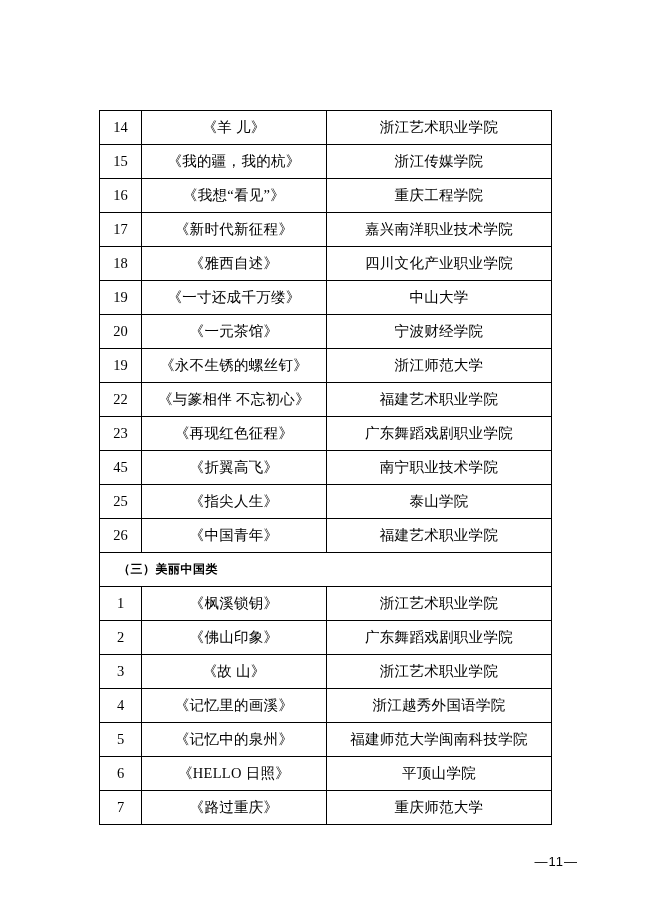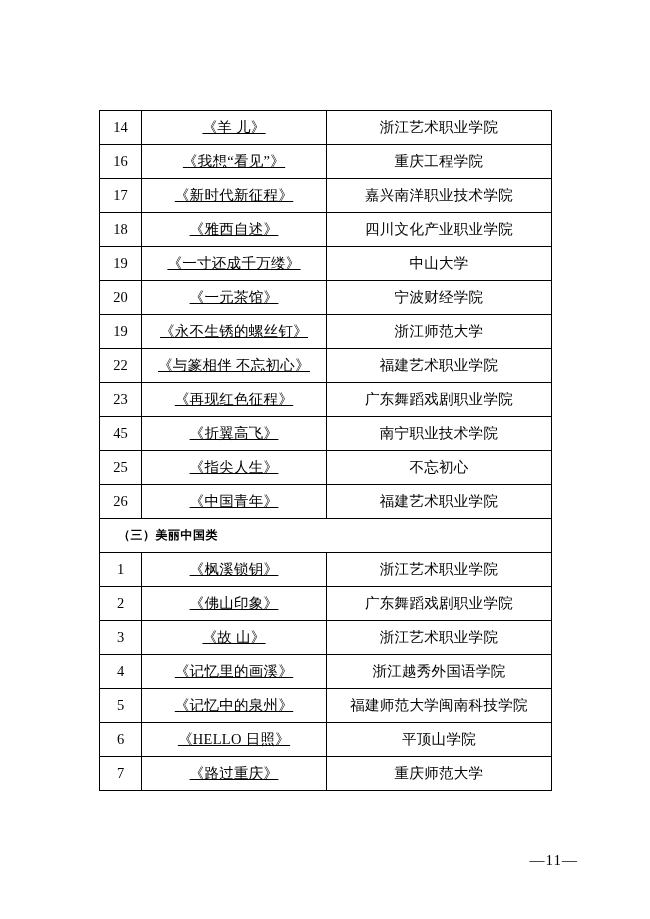--- a/index.html
+++ b/index.html
@@ -45,54 +45,58 @@
   .col-org { width: 225px; }
   .cat-row td {
     text-align: left;
     padding-left: 18px;
     font-weight: bold;
     font-size: 12px;
     letter-spacing: 0.5px;
   }
   .title-cell {
     letter-spacing: 0.3px;
-    text-decoration: underline;
   }
   .org-cell {
     letter-spacing: 0.3px;
   }
   .no-cell {
     font-size: 14.5px;
   }
   .page-number {
     position: absolute;
     right: 58px;
     bottom: 50px;
-    font-size: 15px;
+    font-size: 13px;
     letter-spacing: 1px;
-    font-family: Liberation Serif, serif;
+    font-family: Liberation Sans, sans-serif;
     margin-left: 25px;
   }
 </style>
 </head>
 <body>
 
 <div class="page">
 
   <table class="doc-table">
     <colgroup>
       <col class="col-no">
       <col class="col-title">
       <col class="col-org">
     </colgroup>
     <tbody>
         <tr>
           <td class="no-cell">14</td>
           <td class="title-cell">《羊   儿》</td>
           <td class="org-cell">浙江艺术职业学院</td>
+        </tr>
+        <tr>
+          <td class="no-cell">15</td>
+          <td class="title-cell">《我的疆，我的杭》</td>
+          <td class="org-cell">浙江传媒学院</td>
         </tr>
         <tr>
           <td class="no-cell">16</td>
           <td class="title-cell">《我想“看见”》</td>
           <td class="org-cell">重庆工程学院</td>
         </tr>
         <tr>
           <td class="no-cell">17</td>
           <td class="title-cell">《新时代新征程》</td>
           <td class="org-cell">嘉兴南洋职业技术学院</td>
@@ -128,21 +132,21 @@
           <td class="org-cell">广东舞蹈戏剧职业学院</td>
         </tr>
         <tr>
           <td class="no-cell">45</td>
           <td class="title-cell">《折翼高飞》</td>
           <td class="org-cell">南宁职业技术学院</td>
         </tr>
         <tr>
           <td class="no-cell">25</td>
           <td class="title-cell">《指尖人生》</td>
-          <td class="org-cell">不忘初心</td>
+          <td class="org-cell">泰山学院</td>
         </tr>
         <tr>
           <td class="no-cell">26</td>
           <td class="title-cell">《中国青年》</td>
           <td class="org-cell">福建艺术职业学院</td>
         </tr>
         <tr class="cat-row">
           <td colspan="3">（三）美丽中国类</td>
         </tr>
         <tr>

